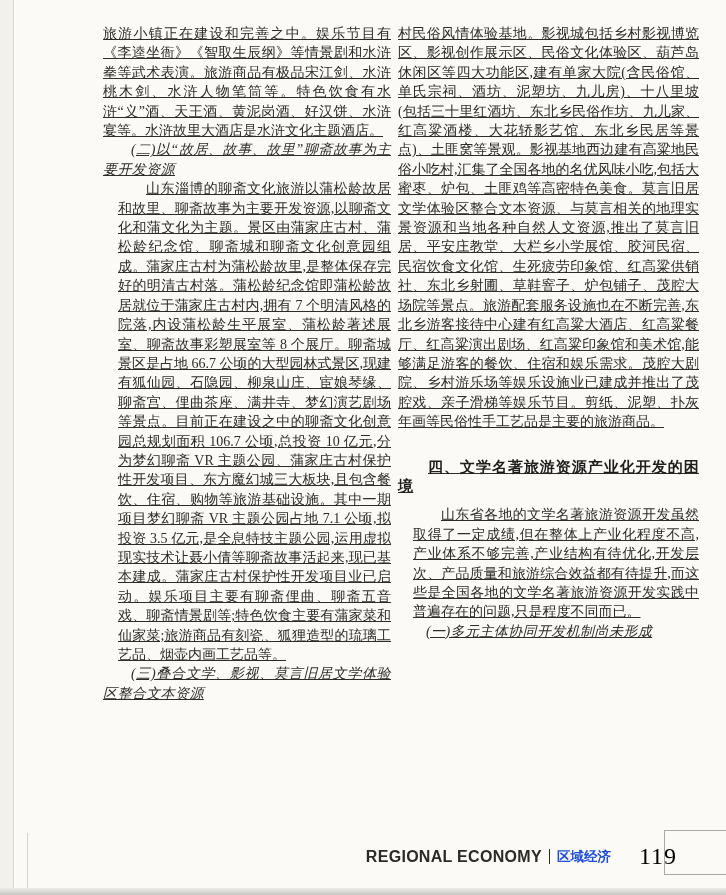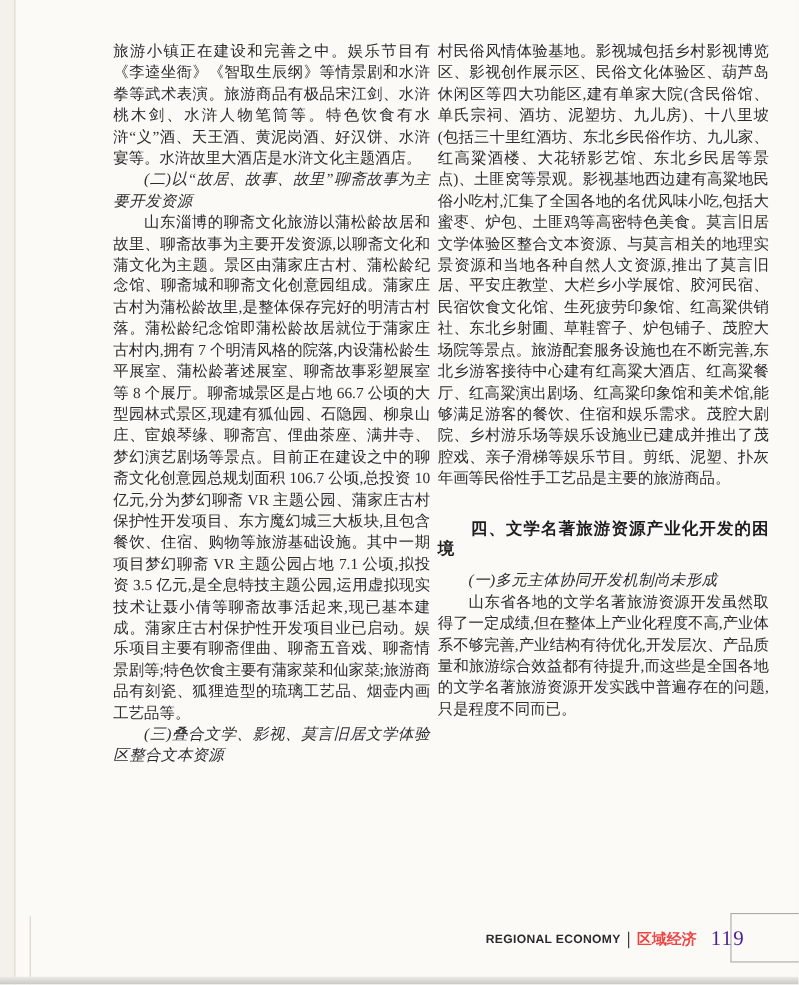--- a/index.html
+++ b/index.html
@@ -41,30 +41,31 @@
   }
   .bottom-band {
     position: absolute;
     left: 0; bottom: 0;
     width: 100%; height: 7px;
     background: linear-gradient(#eceae6, #c9c8c5);
   }
   
   .column {
     position: absolute;
-    top: 38px;
+    top: 24px;
     color: #2e2c2a;
     font-size: 14px;
     line-height: 19.4px;
     text-align: justify;
+    text-decoration: underline;
   }
   .col-left  { left: 103px; width: 288px; }
   .col-right { left: 398px; width: 301px; }
   .blk { margin: 0; }
-  .paragraph    { text-indent: 2em; }
+  .paragraph    { text-indent: 2em; margin-left: 15px; }
   .continuation { text-indent: 0; }
   .subheading   {
     text-indent: 2em;
     font-style: italic;
     letter-spacing: .4px;
   }
   .section-heading {
     text-indent: 2em;
     font-family: "Liberation Sans", sans-serif;
     font-weight: bold;
@@ -85,40 +86,40 @@
   .footer {
     position: absolute;
     top: 843px;
     right: 49px;
     display: flex;
     align-items: center;
   }
   .footer .en {
     font-family: "Liberation Sans", sans-serif;
     font-weight: bold;
-    font-size: 11px;
+    font-size: 16px;
     letter-spacing: .3px;
     color: #2b2a28;
   }
   .footer .divider {
     width: 1px; height: 15px;
     background: #2b2a28;
     margin: 0 7px;
   }
   .footer .cn {
     font-family: "Liberation Sans", sans-serif;
     font-weight: bold;
     font-size: 13.5px;
-    color: #ef4444;
+    color: #1d4ed8;
   }
   .footer .num {
     font-family: "Liberation Serif", serif;
-    font-size: 19px;
-    color: #4c1d95;
-    margin-left: 13px;
+    font-size: 24px;
+    color: #000000;
+    margin-left: 28px;
     letter-spacing: 1px;
   }
 </style>
 </head>
 <body>
 
 <div class="paper">
   <div class="left-strip"></div>
   <div class="edge-line-left"></div>
   <div class="crease"></div>
@@ -126,22 +127,22 @@
   <div class="column col-left">
     <p class="blk continuation">旅游小镇正在建设和完善之中。娱乐节目有《李逵坐衙》《智取生辰纲》等情景剧和水浒拳等武术表演。旅游商品有极品宋江剑、水浒桃木剑、水浒人物笔筒等。特色饮食有水浒“义”酒、天王酒、黄泥岗酒、好汉饼、水浒宴等。水浒故里大酒店是水浒文化主题酒店。</p>
     <p class="blk subheading">(二)以“故居、故事、故里”聊斋故事为主要开发资源</p>
     <p class="blk paragraph">山东淄博的聊斋文化旅游以蒲松龄故居和故里、聊斋故事为主要开发资源,以聊斋文化和蒲文化为主题。景区由蒲家庄古村、蒲松龄纪念馆、聊斋城和聊斋文化创意园组成。蒲家庄古村为蒲松龄故里,是整体保存完好的明清古村落。蒲松龄纪念馆即蒲松龄故居就位于蒲家庄古村内,拥有 7 个明清风格的院落,内设蒲松龄生平展室、蒲松龄著述展室、聊斋故事彩塑展室等 8 个展厅。聊斋城景区是占地 66.7 公顷的大型园林式景区,现建有狐仙园、石隐园、柳泉山庄、宦娘琴缘、聊斋宫、俚曲茶座、满井寺、梦幻演艺剧场等景点。目前正在建设之中的聊斋文化创意园总规划面积 106.7 公顷,总投资 10 亿元,分为梦幻聊斋 VR 主题公园、蒲家庄古村保护性开发项目、东方魔幻城三大板块,且包含餐饮、住宿、购物等旅游基础设施。其中一期项目梦幻聊斋 VR 主题公园占地 7.1 公顷,拟投资 3.5 亿元,是全息特技主题公园,运用虚拟现实技术让聂小倩等聊斋故事活起来,现已基本建成。蒲家庄古村保护性开发项目业已启动。娱乐项目主要有聊斋俚曲、聊斋五音戏、聊斋情景剧等;特色饮食主要有蒲家菜和仙家菜;旅游商品有刻瓷、狐狸造型的琉璃工艺品、烟壶内画工艺品等。</p>
     <p class="blk subheading">(三)叠合文学、影视、莫言旧居文学体验区整合文本资源</p>
   </div>
 
   <div class="column col-right">
     <p class="blk continuation">村民俗风情体验基地。影视城包括乡村影视博览区、影视创作展示区、民俗文化体验区、葫芦岛休闲区等四大功能区,建有单家大院(含民俗馆、单氏宗祠、酒坊、泥塑坊、九儿房)、十八里坡(包括三十里红酒坊、东北乡民俗作坊、九儿家、红高粱酒楼、大花轿影艺馆、东北乡民居等景点)、土匪窝等景观。影视基地西边建有高粱地民俗小吃村,汇集了全国各地的名优风味小吃,包括大蜜枣、炉包、土匪鸡等高密特色美食。莫言旧居文学体验区整合文本资源、与莫言相关的地理实景资源和当地各种自然人文资源,推出了莫言旧居、平安庄教堂、大栏乡小学展馆、胶河民宿、民宿饮食文化馆、生死疲劳印象馆、红高粱供销社、东北乡射圃、草鞋窨子、炉包铺子、茂腔大场院等景点。旅游配套服务设施也在不断完善,东北乡游客接待中心建有红高粱大酒店、红高粱餐厅、红高粱演出剧场、红高粱印象馆和美术馆,能够满足游客的餐饮、住宿和娱乐需求。茂腔大剧院、乡村游乐场等娱乐设施业已建成并推出了茂腔戏、亲子滑梯等娱乐节目。剪纸、泥塑、扑灰年画等民俗性手工艺品是主要的旅游商品。</p>
     <p class="blk section-heading">四、文学名著旅游资源产业化开发的困境</p>
+    <p class="blk paragraph">山东省各地的文学名著旅游资源开发虽然取得了一定成绩,但在整体上产业化程度不高,产业体系不够完善,产业结构有待优化,开发层次、产品质量和旅游综合效益都有待提升,而这些是全国各地的文学名著旅游资源开发实践中普遍存在的问题,只是程度不同而已。</p>
     <p class="blk subheading">(一)多元主体协同开发机制尚未形成</p>
-    <p class="blk paragraph">山东省各地的文学名著旅游资源开发虽然取得了一定成绩,但在整体上产业化程度不高,产业体系不够完善,产业结构有待优化,开发层次、产品质量和旅游综合效益都有待提升,而这些是全国各地的文学名著旅游资源开发实践中普遍存在的问题,只是程度不同而已。</p>
   </div>
 
   <div class="pagenum-box"></div>
 
   <div class="footer">
     <span class="en">REGIONAL ECONOMY</span>
     <span class="divider"></span>
     <span class="cn">区域经济</span>
     <span class="num">119</span>
   </div>

